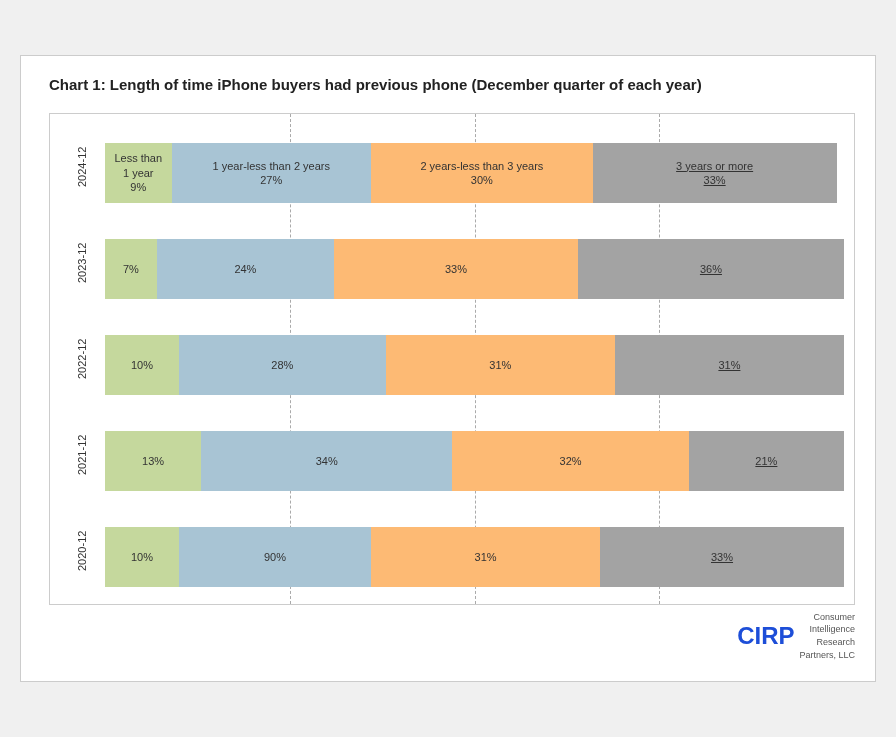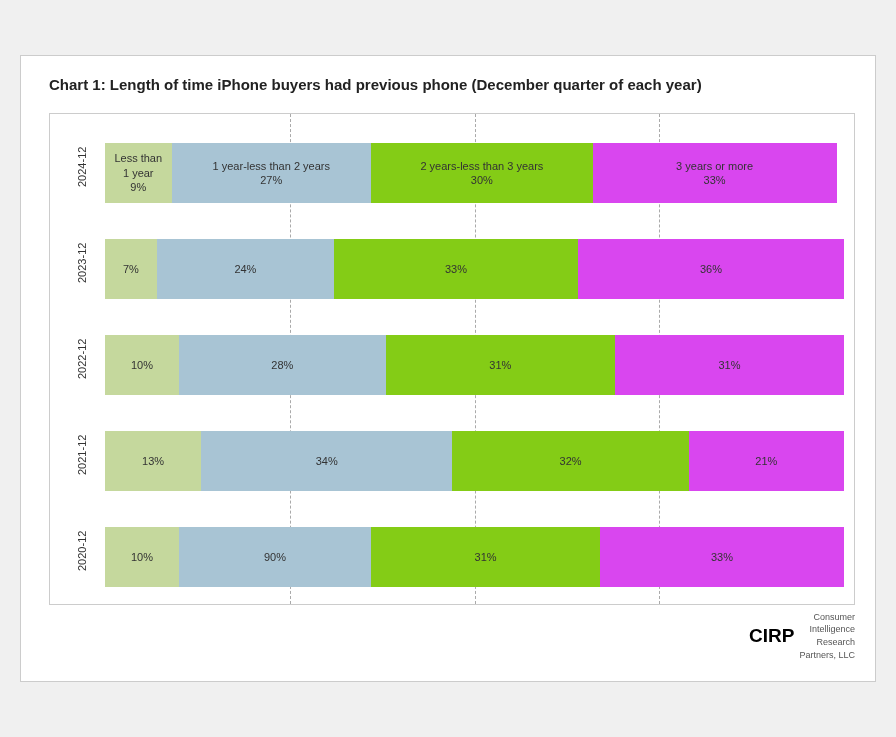--- a/index.html
+++ b/index.html
@@ -77,33 +77,33 @@
       overflow: hidden;
     }
     .bar-segment .seg-label {
       font-size: 11px;
       color: #333;
       text-align: center;
       line-height: 1.3;
     }
     .seg-green  { background-color: #c5d89d; }
     .seg-blue   { background-color: #a8c4d4; }
-    .seg-purple { background-color: #84cc16; }
-    .seg-pink   { background-color: #d946ef; }
+    .seg-purple { background-color: #fdba74; }
+    .seg-pink   { background-color: #a3a3a3; text-decoration: underline; }
 
     .logo-area {
       text-align: right;
       margin-top: 6px;
       font-size: 10px;
       color: #555;
     }
     .logo-cirp {
-      font-size: 19px;
+      font-size: 24px;
       font-weight: bold;
-      color: #000000;
+      color: #1d4ed8;
     }
     .logo-text {
       font-size: 9px;
       color: #555;
       text-align: right;
       line-height: 1.4;
     }
     .logo-wrap {
       display: inline-flex;
       align-items: center;

